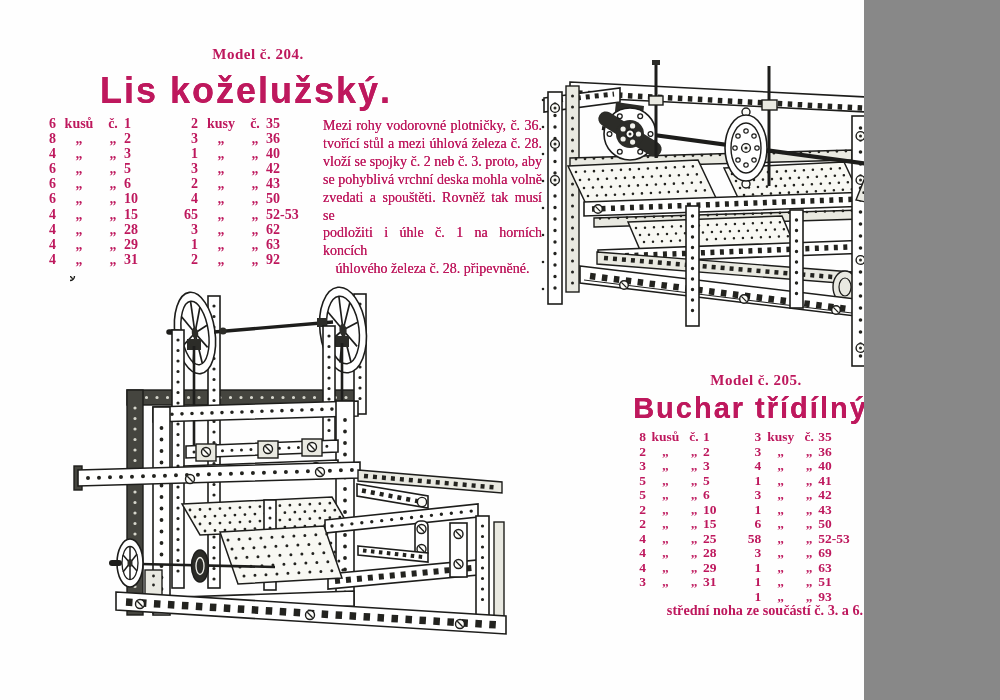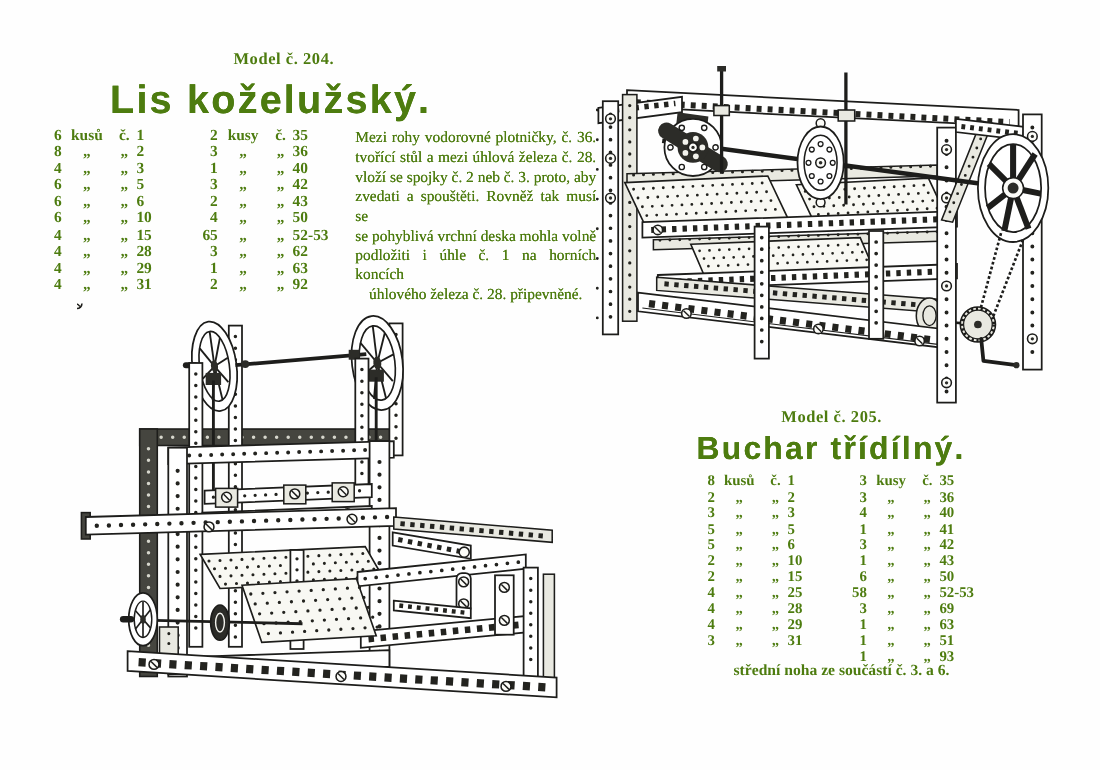--- a/index.html
+++ b/index.html
@@ -1,17 +1,17 @@
 <!DOCTYPE html>
 <html><head>
 <meta charset="utf-8">
 <style>
   html,body{margin:0;padding:0;background:#888;}
-  .page{position:relative;width:1000px;height:700px;background:#fefefe;overflow:hidden;
-        font-family:"Liberation Serif",serif;color:#4d7c0f;}
+  .page{position:relative;width:864px;height:700px;background:#fefefe;overflow:hidden;
+        font-family:"Liberation Serif",serif;color:#be185d;}
   .abs{position:absolute;}
   .model-label{font-size:15px;font-weight:700;text-align:center;letter-spacing:.5px;}
   .big-title{font-family:"Liberation Sans",sans-serif;font-weight:700;text-align:center;
              white-space:nowrap;text-shadow:0 0 .5px currentColor;}
   .t204{font-size:36px;letter-spacing:2px;}
   .t205{font-size:29px;letter-spacing:2px;}
   table.parts{border-collapse:collapse;table-layout:fixed;font-weight:700;}
   table.parts td{padding:0;white-space:nowrap;overflow:visible;}
   .parts204 td{font-size:14px;line-height:15.1px;}
   .parts205 td{font-size:13.5px;line-height:14.55px;}
@@ -156,22 +156,22 @@
           <td class="c6">„</td>
           <td class="c7">92</td>
         </tr>
       </tbody>
   </table>
 
   <div class="abs desc" style="left:283px;top:117px;width:259px;">
       <div>Mezi rohy vodorovné plotničky, č. 36.</div>
       <div>tvořící stůl a mezi úhlová železa č. 28.</div>
       <div>vloží se spojky č. 2 neb č. 3. proto, aby</div>
+      <div>se pohyblivá vrchní deska mohla volně</div>
       <div>zvedati a spouštěti. Rovněž tak musí se</div>
-      <div>se pohyblivá vrchní deska mohla volně</div>
       <div>podložiti i úhle č. 1 na horních koncích</div>
       <div>úhlového železa č. 28. připevněné.</div>
     </div>
 
   <div class="abs model-label" style="left:691px;top:372px;width:130px;">Model č. 205.</div>
   <div class="abs big-title t205" style="left:608px;top:392px;width:295px;">Buchar třídílný.</div>
 
   <table class="abs parts parts205" style="left:630px;top:430px;">
     <colgroup>
         <col style="width:20px">

